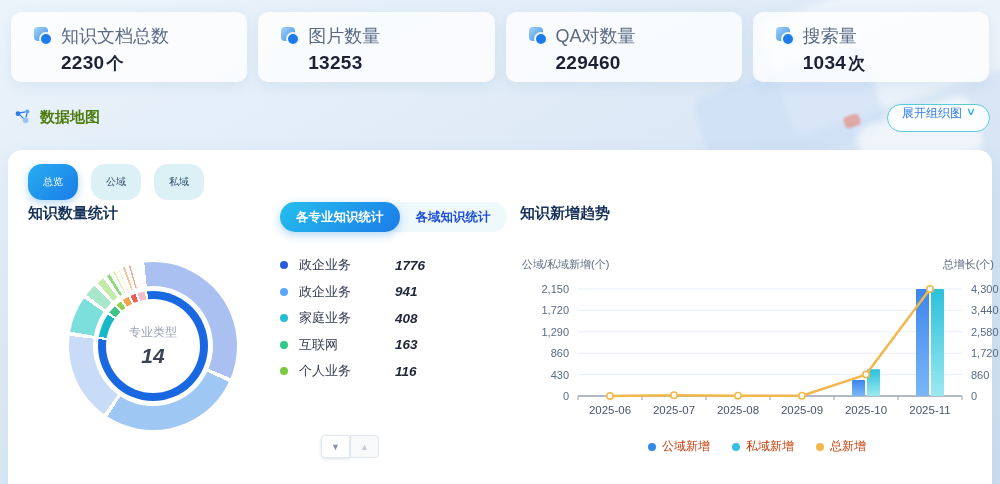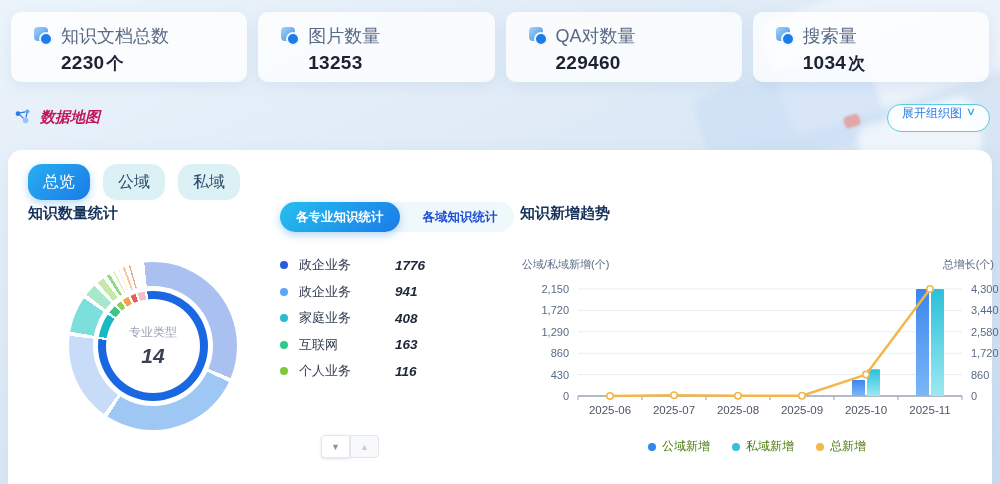--- a/index.html
+++ b/index.html
@@ -24,53 +24,53 @@
   .ci-sq{position:absolute;left:1px;top:1px;width:14px;height:14px;border-radius:4px;
          background:linear-gradient(135deg,#A6D4F7,#3E8FE8);}
   .ci-dot{position:absolute;right:0;bottom:0;width:10px;height:10px;border-radius:50%;
           background:#1E7CE8;border:2px solid #F0F7FD;box-sizing:content-box;}
   .card-label{font-size:18px;color:#5A6A85;}
   .card-value{margin:4px 0 0 28px;font-size:19px;font-weight:bold;color:#1C2233;letter-spacing:.3px;}
   .card-unit{margin-left:2px;font-size:17px;}
 
   
   .map-header{position:absolute;left:14px;top:108px;display:flex;align-items:center;gap:7px;}
-  .map-title{font-size:15px;font-weight:bold;color:#be185d;font-style:italic;}
+  .map-title{font-size:15px;font-weight:bold;color:#4d7c0f;}
   .expand-btn{position:absolute;right:10px;top:104px;height:26px;padding:0 14px;display:flex;gap:5px;
     background:rgba(255,255,255,.85);border:1px solid #59CBD9;border-radius:14px;
     font-size:12px;color:#2E7CE8;cursor:pointer;}
   .expand-chevron{font-size:11px;color:#2FA8D8;transform:scaleX(1.3);}
 
   
   .panel{position:absolute;left:8px;right:8px;top:150px;height:360px;background:#ffffff;
          border-radius:14px;box-shadow:0 6px 18px rgba(110,145,190,.10);}
 
   .domain-tabs{position:absolute;left:20px;top:14px;display:flex;gap:13px;}
   .pill{height:36px;padding:0 15px;display:flex;align-items:center;border-radius:14px;
-        font-size:16px;color:#2A4A68;background:#DCF1F6;cursor:pointer;text-align:center;}
+        font-size:10px;color:#2A4A68;background:#DCF1F6;cursor:pointer;text-align:center;}
   .pill.active{background:linear-gradient(135deg,#27AEF0,#1B7BE8);color:#fff;
         box-shadow:0 3px 8px rgba(35,140,230,.35);}
 
   .sec-title{position:absolute;font-size:15px;font-weight:bold;color:#17325A;}
   .k-title{left:20px;top:54px;}
   .t-title{left:512px;top:54px;}
 
   
   .donut{position:absolute;left:61px;top:112px;width:168px;height:168px;}
   .donut .ring,.donut .hole{position:absolute;border-radius:50%;}
   .ring.outer{left:0;top:0;width:168px;height:168px;}
   .hole.h1{left:24px;top:24px;width:120px;height:120px;background:#fff;}
   .ring.inner{left:29px;top:29px;width:110px;height:110px;}
   .hole.h2{left:37px;top:37px;width:94px;height:94px;background:#fff;
            display:flex;flex-direction:column;align-items:center;justify-content:center;gap:3px;}
   .donut-label{font-size:12px;color:#9AA3B5;}
   .donut-value{font-size:21px;font-style:italic;color:#3A4254;font-weight:bold;}
 
   
-  .sub-tabs{position:absolute;left:272px;top:52px;display:flex;background:#EFF8FB;border-radius:17px;gap:7px;}
+  .sub-tabs{position:absolute;left:272px;top:52px;display:flex;background:#EFF8FB;border-radius:17px;}
   .sub-tab{height:30px;padding:0 16px;display:flex;align-items:center;border-radius:17px;
            font-size:12.5px;font-weight:bold;color:#1d4ed8;cursor:pointer;}
   .sub-tab.active{background:linear-gradient(135deg,#25BFEE,#1B7BE8);color:#fff;
            box-shadow:0 3px 8px rgba(35,140,230,.35);}
 
   
   .k-legend{position:absolute;left:272px;top:102px;width:205px;}
   .k-row{display:flex;align-items:center;height:26.5px;}
   .k-dot{width:8px;height:8px;border-radius:50%;flex:0 0 8px;margin-right:11px;}
   .k-label{width:96px;font-size:13px;color:#333C50;}
@@ -79,21 +79,21 @@
   
   .pager{position:absolute;left:313px;top:285px;display:flex;}
   .pg-btn{width:27px;height:21px;display:flex;align-items:center;justify-content:center;
           border:1px solid #E2E7EE;background:#fff;font-size:9px;cursor:pointer;}
   .pg-btn.down{border-radius:4px 0 0 4px;color:#8A94A6;box-shadow:0 1px 3px rgba(120,140,170,.25);}
   .pg-btn.up{border-radius:0 4px 4px 0;color:#C6CDD8;background:#F7F9FB;}
 
   
   .trend-wrap{position:absolute;left:506px;top:96px;width:486px;height:178px;}
   .t-legend{position:absolute;left:506px;top:288px;width:486px;display:flex;justify-content:center;gap:22px;}
-  .t-item{display:flex;align-items:center;gap:6px;font-size:12px;color:#4d7c0f;cursor:pointer;}
+  .t-item{display:flex;align-items:center;gap:6px;font-size:12px;color:#c2410c;cursor:pointer;}
   .t-dot{width:8px;height:8px;border-radius:50%;}
 </style>
 </head>
 <body>
 
 <div class="deco d1"></div>
 <div class="deco d2"></div>
 <div class="deco d3"></div>
 <div class="deco d4"></div>
 

